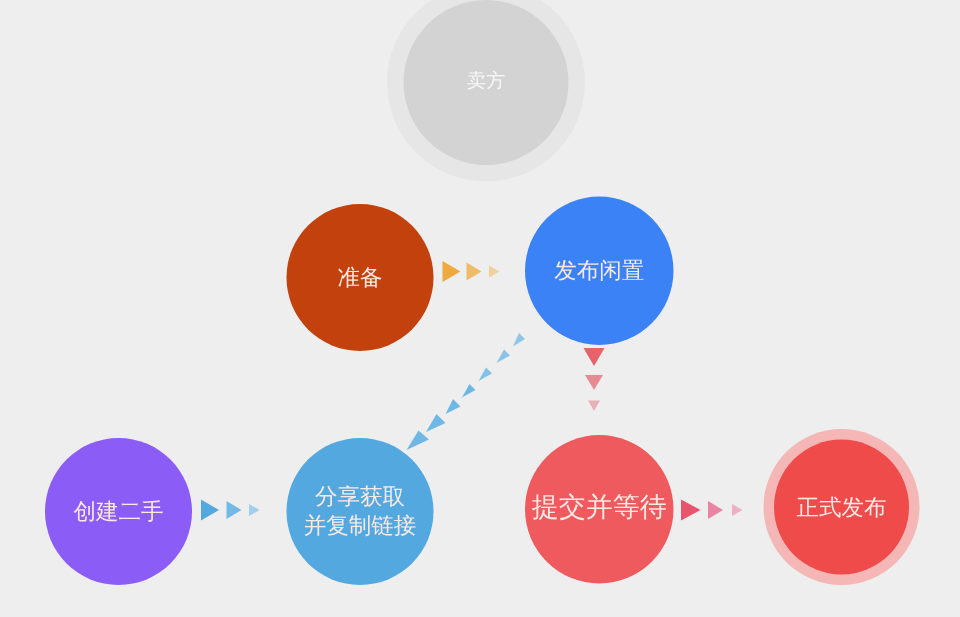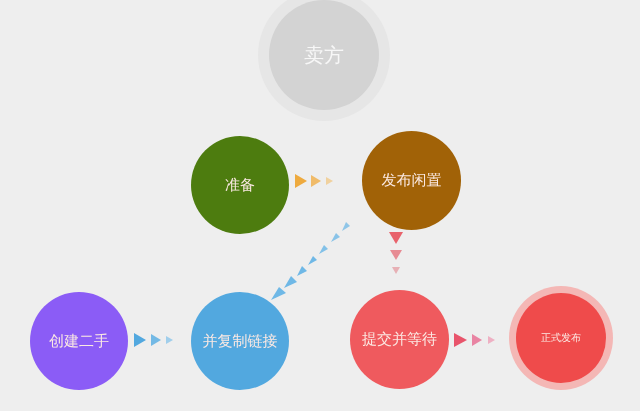--- a/index.html
+++ b/index.html
@@ -27,46 +27,47 @@
     background: #f4b7b5;
   }
   svg.arrows { position: absolute; left: 0; top: 0; }
 </style>
 </head>
 <body>
 
 <div class="stage">
 
   <div class="title-ring" style="left:258px; top:-11px; width:132px; height:132px;"></div>
-  <div class="node" style="left:269px; top:0px; width:110px; height:110px; background:#d3d3d3; color:#f7f7f7; font-size:20px;">
+  <div class="node" style="left:269px; top:0px; width:110px; height:110px; background:#d3d3d3; color:#f7f7f7; font-size:13px;">
     <span class="line">卖方</span>
   </div>
 
-  <div class="node" style="left:191px; top:136px; width:98px; height:98px; background:#4d7c0f; font-size:15px;align-items:center;">
+  <div class="node" style="left:191px; top:136px; width:98px; height:98px; background:#c2410c; font-size:15px;align-items:center;">
     <span class="line">准备</span>
   </div>
 
-  <div class="node" style="left:362px; top:131px; width:99px; height:99px; background:#a16207; font-size:15px;">
+  <div class="node" style="left:350px; top:131px; width:99px; height:99px; background:#3b82f6; font-size:15px;">
     <span class="line">发布闲置</span>
   </div>
 
   <div class="node" style="left:30px; top:292px; width:98px; height:98px; background:#8b5cf6; font-size:15px;">
     <span class="line">创建二手</span>
   </div>
 
   <div class="node" style="left:191px; top:292px; width:98px; height:98px; background:#52a8df; font-size:15px;">
+    <span class="line">分享获取</span>
     <span class="line">并复制链接</span>
   </div>
 
-  <div class="node" style="left:350px; top:290px; width:99px; height:99px; background:#ef5a5e; font-size:15px;">
+  <div class="node" style="left:350px; top:290px; width:99px; height:99px; background:#ef5a5e; font-size:18px;">
     <span class="line">提交并等待</span>
   </div>
 
   <div class="ring-red" style="left:509px; top:286px; width:104px; height:104px;"></div>
-  <div class="node" style="left:516px; top:293px; width:90px; height:90px; background:#ef4b4b; font-size:10px;">
+  <div class="node" style="left:516px; top:293px; width:90px; height:90px; background:#ef4b4b; font-size:15px;">
     <span class="line">正式发布</span>
   </div>
 
   <svg class="arrows" width="640" height="411" viewBox="0 0 640 411">
 
     <g>
       <polygon points="295,174 307,181 295,188" fill="#eeaa3e"></polygon>
       <polygon points="311,175 321,181 311,187" fill="#efb55a" opacity="0.9"></polygon>
       <polygon points="326,177 333,181 326,185" fill="#f0c98a" opacity="0.8"></polygon>
     </g>

